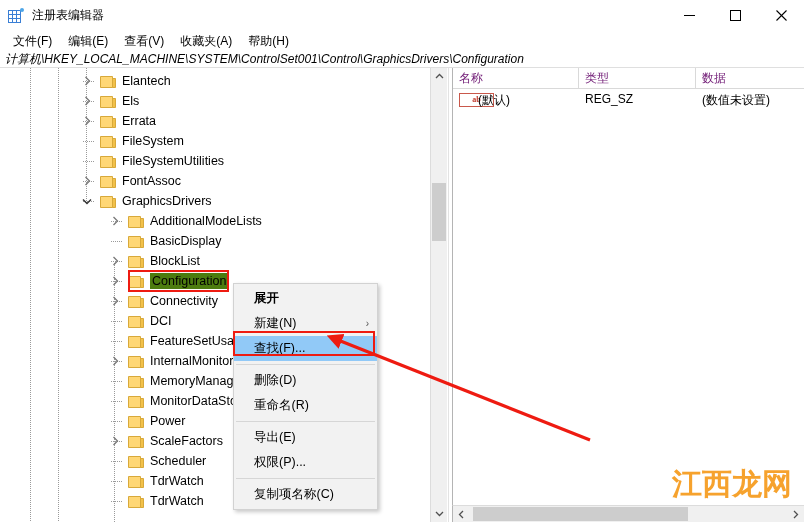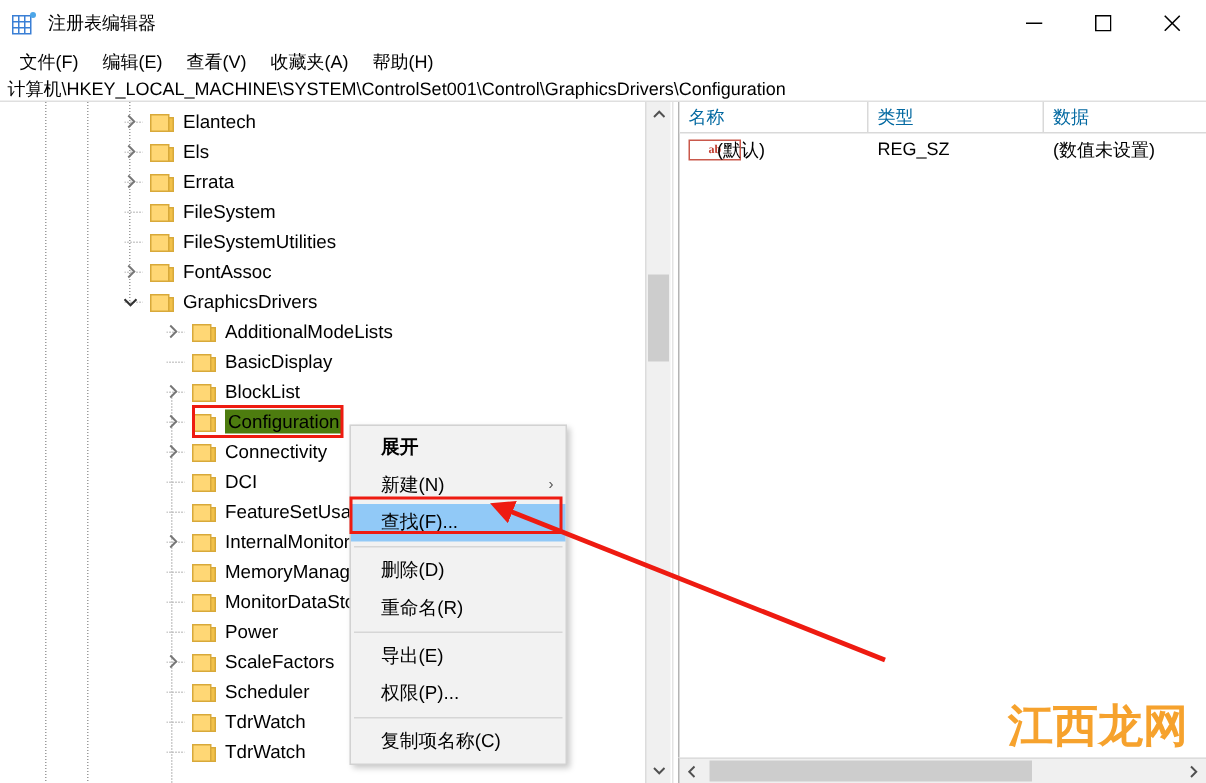--- a/index.html
+++ b/index.html
@@ -78,20 +78,21 @@
 
   
   #addressbar {
     position: absolute; left: 0; top: 51px;
     width: 804px; height: 17px;
     background: #ffffff;
     border-bottom: 1px solid #dfdfdf;
     box-sizing: border-box;
     display: flex; align-items: center;
     padding-left: 5px;
+    font-style: italic;
   }
   #address-text {
     font-size: 12px; color: #000; white-space: nowrap;
   }
 
   
   #leftpane {
     position: absolute; left: 0; top: 68px;
     width: 451px; height: 454px;
     background: #ffffff;
@@ -188,21 +189,21 @@
   #colheader {
     position: absolute; left: 0; top: 0;
     width: 352px; height: 21px;
     background: #ffffff;
     border-bottom: 1px solid #d9d9d9;
     box-sizing: border-box;
     display: flex;
   }
   .colcell {
     position: relative;
-    font-size: 12px; color: #0369a1;
+    font-size: 12px; color: #701a75;
     display: flex; align-items: center;
     padding-left: 6px;
     box-sizing: border-box;
     border-right: 1px solid #d9d9d9;
     height: 20px;
     text-align: right;
   }
   #valrow {
     position: absolute; left: 0; top: 22px;
     width: 352px; height: 20px;

